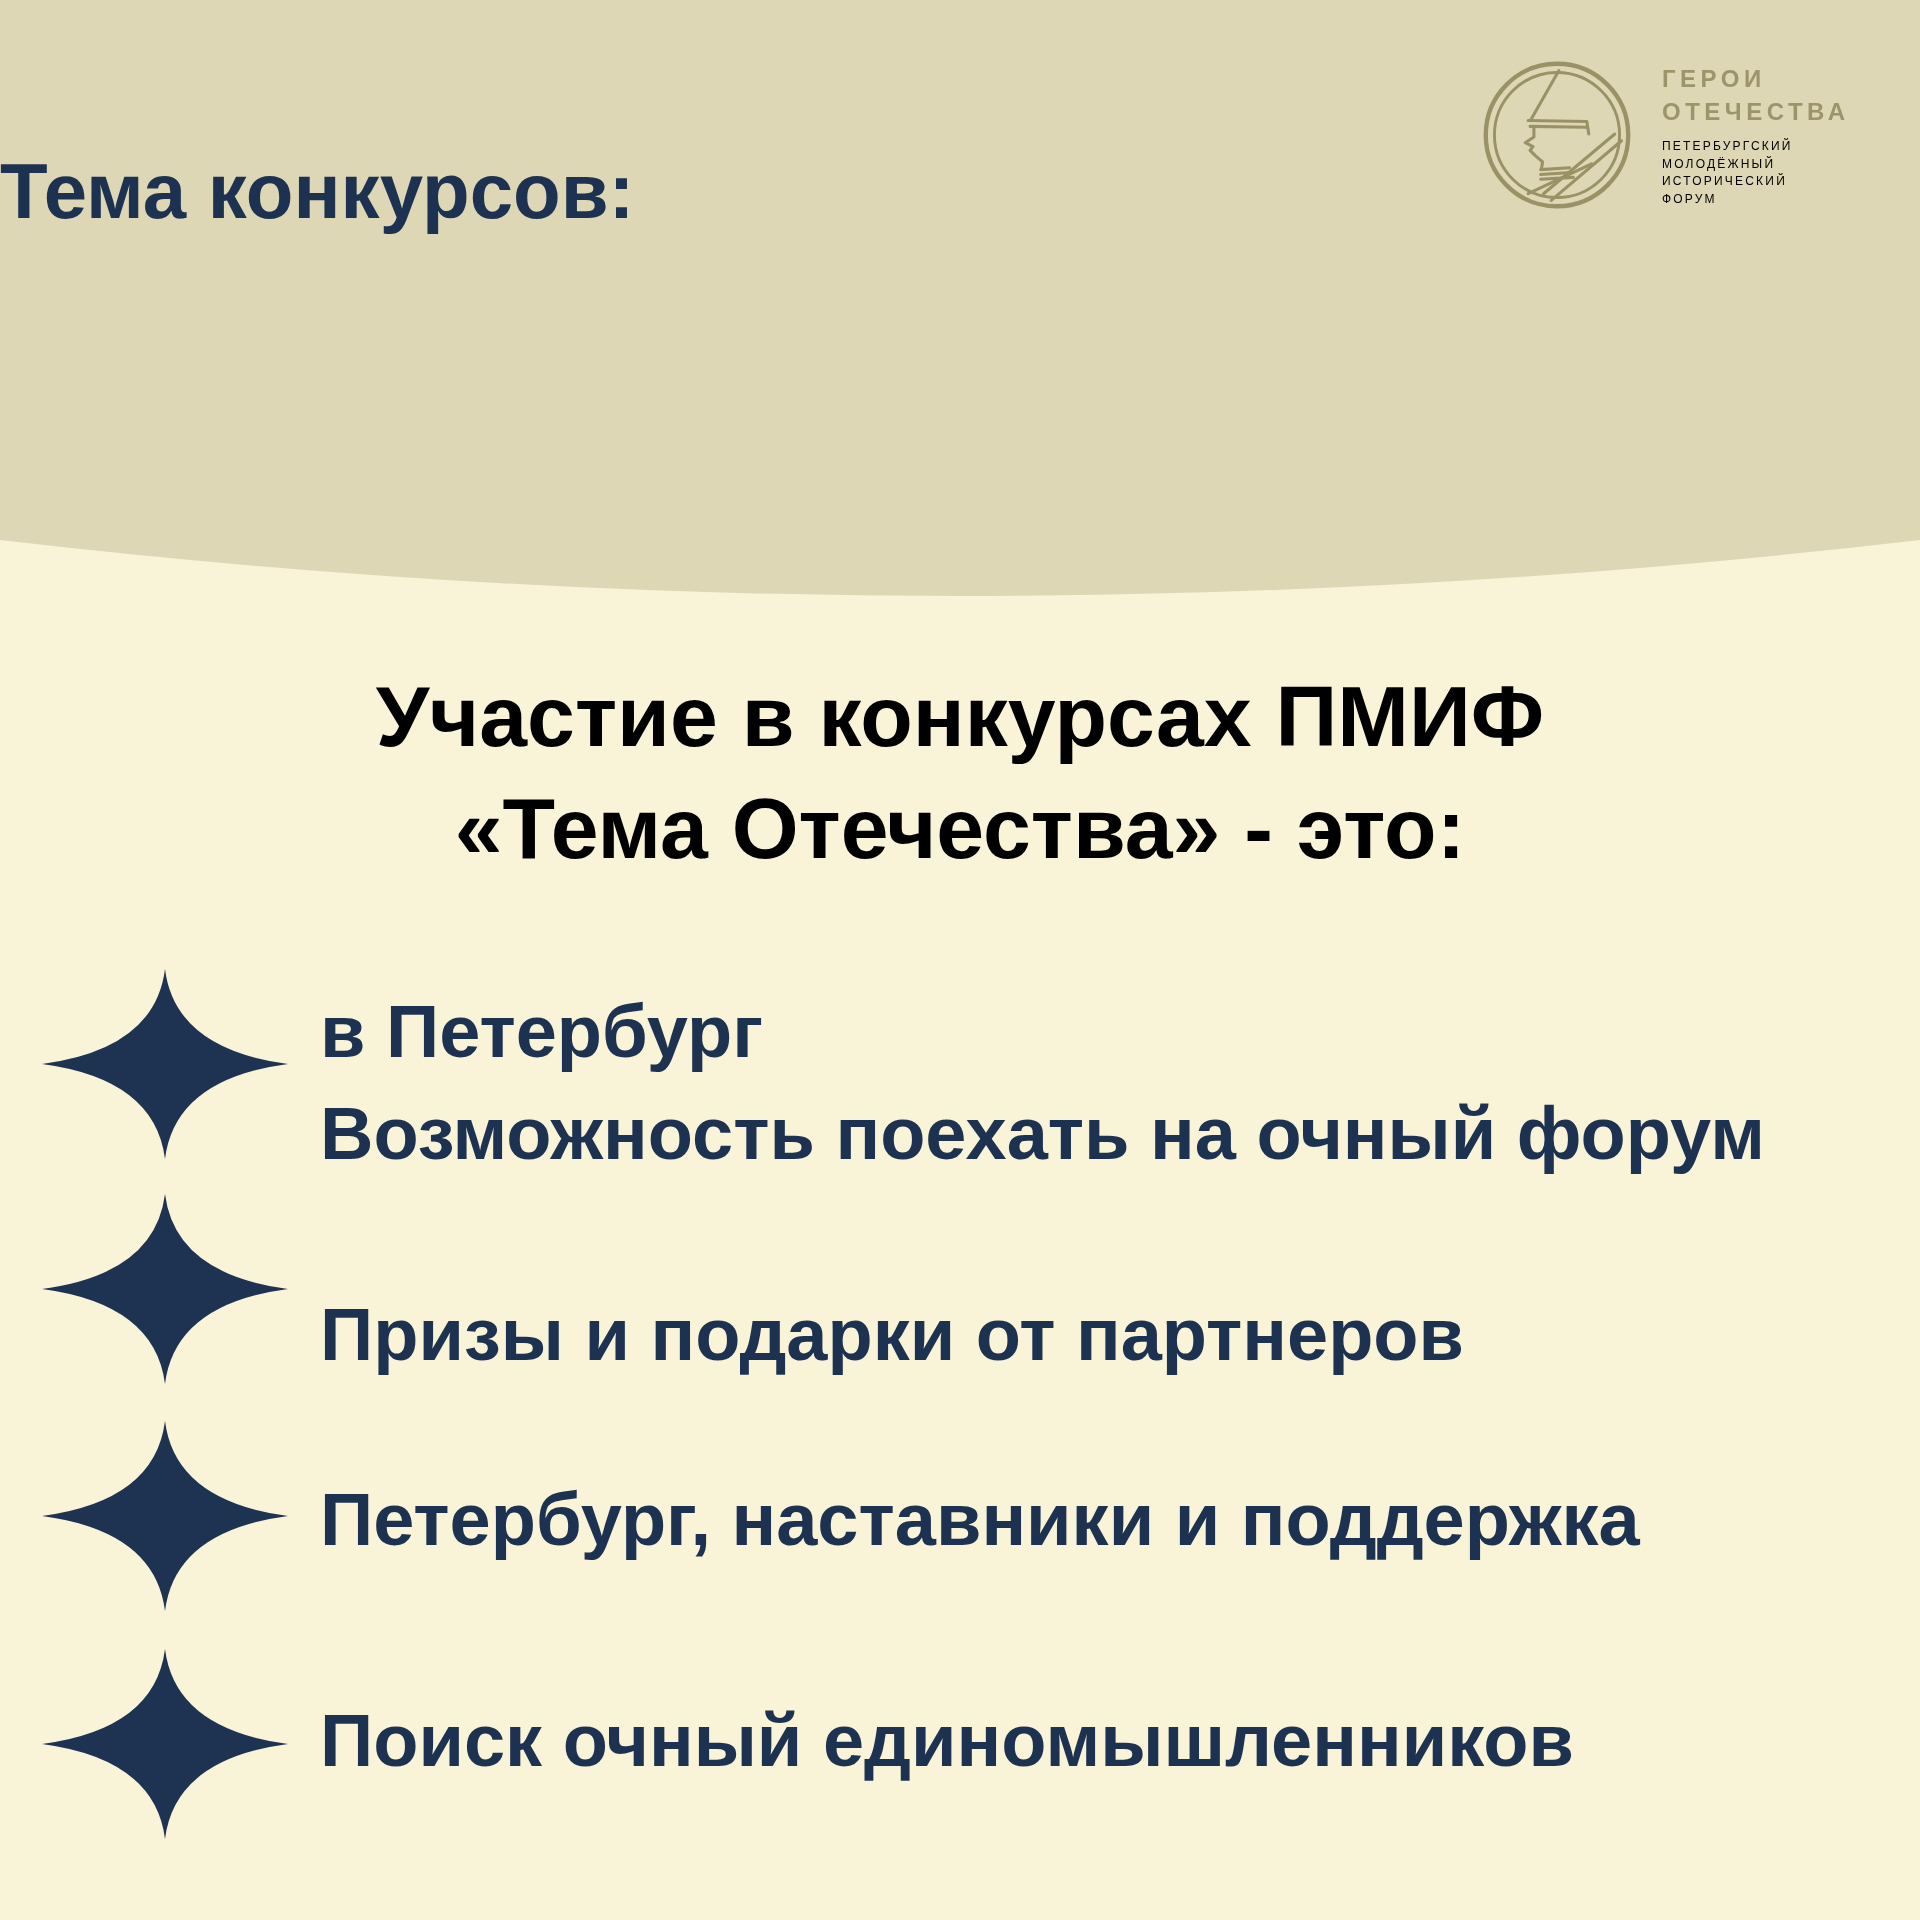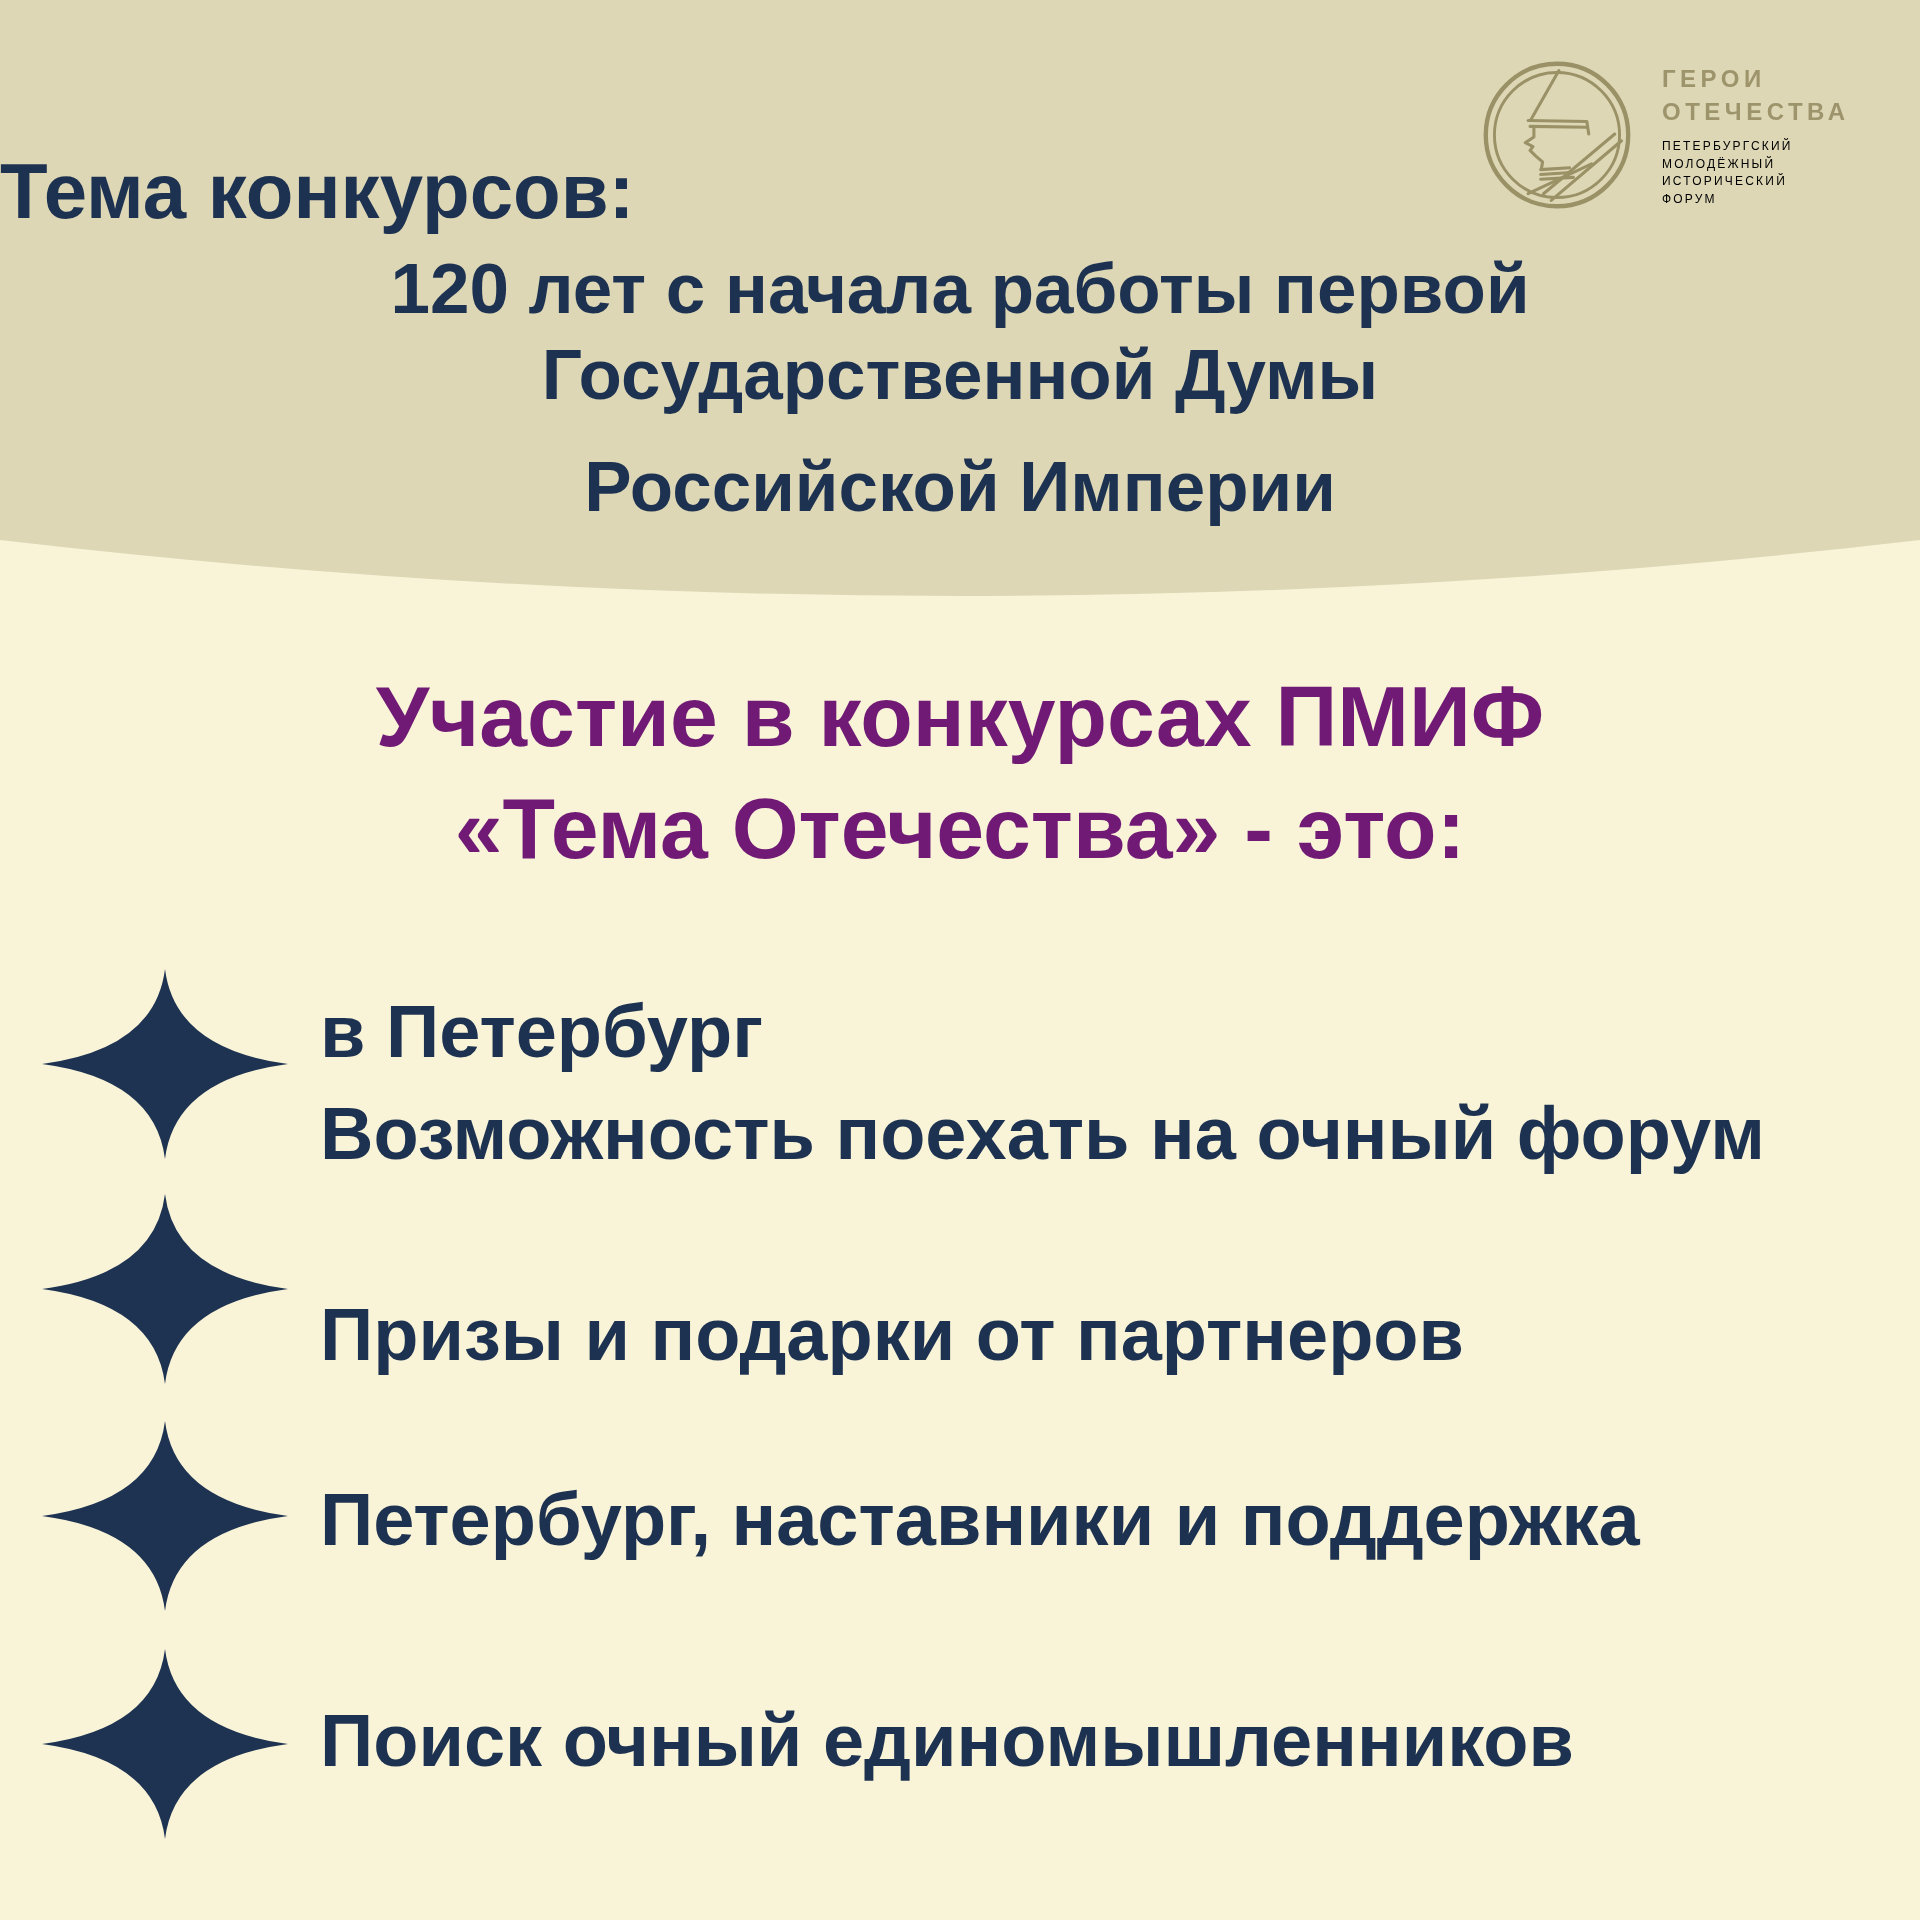--- a/index.html
+++ b/index.html
@@ -77,21 +77,21 @@
 
   
   .main-heading {
     position: absolute;
     top: 660px; left: 0;
     width: 1920px;
     text-align: center;
     font-size: 86px;
     font-weight: 800;
     line-height: 112px;
-    color: #701a75;
+    color: #000000;
   }
   .main-heading .heading-line { display: block; }
 
   
   .star-icon-svg { position: absolute; width: 250px; height: 194px; }
   .star-1 { left: 40px; top: 967px; }
   .star-2 { left: 40px; top: 1192px; }
   .star-3 { left: 40px; top: 1419px; }
   .star-4 { left: 40px; top: 1647px; }
 
@@ -112,25 +112,20 @@
 </head>
 <body>
 
 <div class="poster">
 
   <svg class="header-curve-svg" viewBox="0 0 1920 660" preserveAspectRatio="none" aria-hidden="true">
     <path d="M0,0 H1920 V540 Q960,652 0,540 Z" fill="#ddd7b6"></path>
   </svg>
 
   <div class="header-title">Тема конкурсов:</div>
-  <div class="header-subtitle">
-    <span class="sub-line">120 лет с начала работы первой</span>
-    <span class="sub-line">Государственной Думы</span>
-    <span class="sub-line sub-line-3">Российской Империи</span>
-  </div>
 
   <svg class="logo-emblem-svg" viewBox="0 0 160 160" fill="none" aria-hidden="true">
     <circle cx="80" cy="80" r="74" stroke="#9a9166" stroke-width="4.5"></circle>
     <circle cx="80" cy="80" r="65" stroke="#9a9166" stroke-width="3"></circle>
     <g stroke="#9a9166" stroke-width="3.2" stroke-linejoin="round" stroke-linecap="round">
 
       <path d="M82,13 L53,64"></path>
       <path d="M50,65 L111,66 L113,79"></path>
       <path d="M52,71 L111,72"></path>
 

